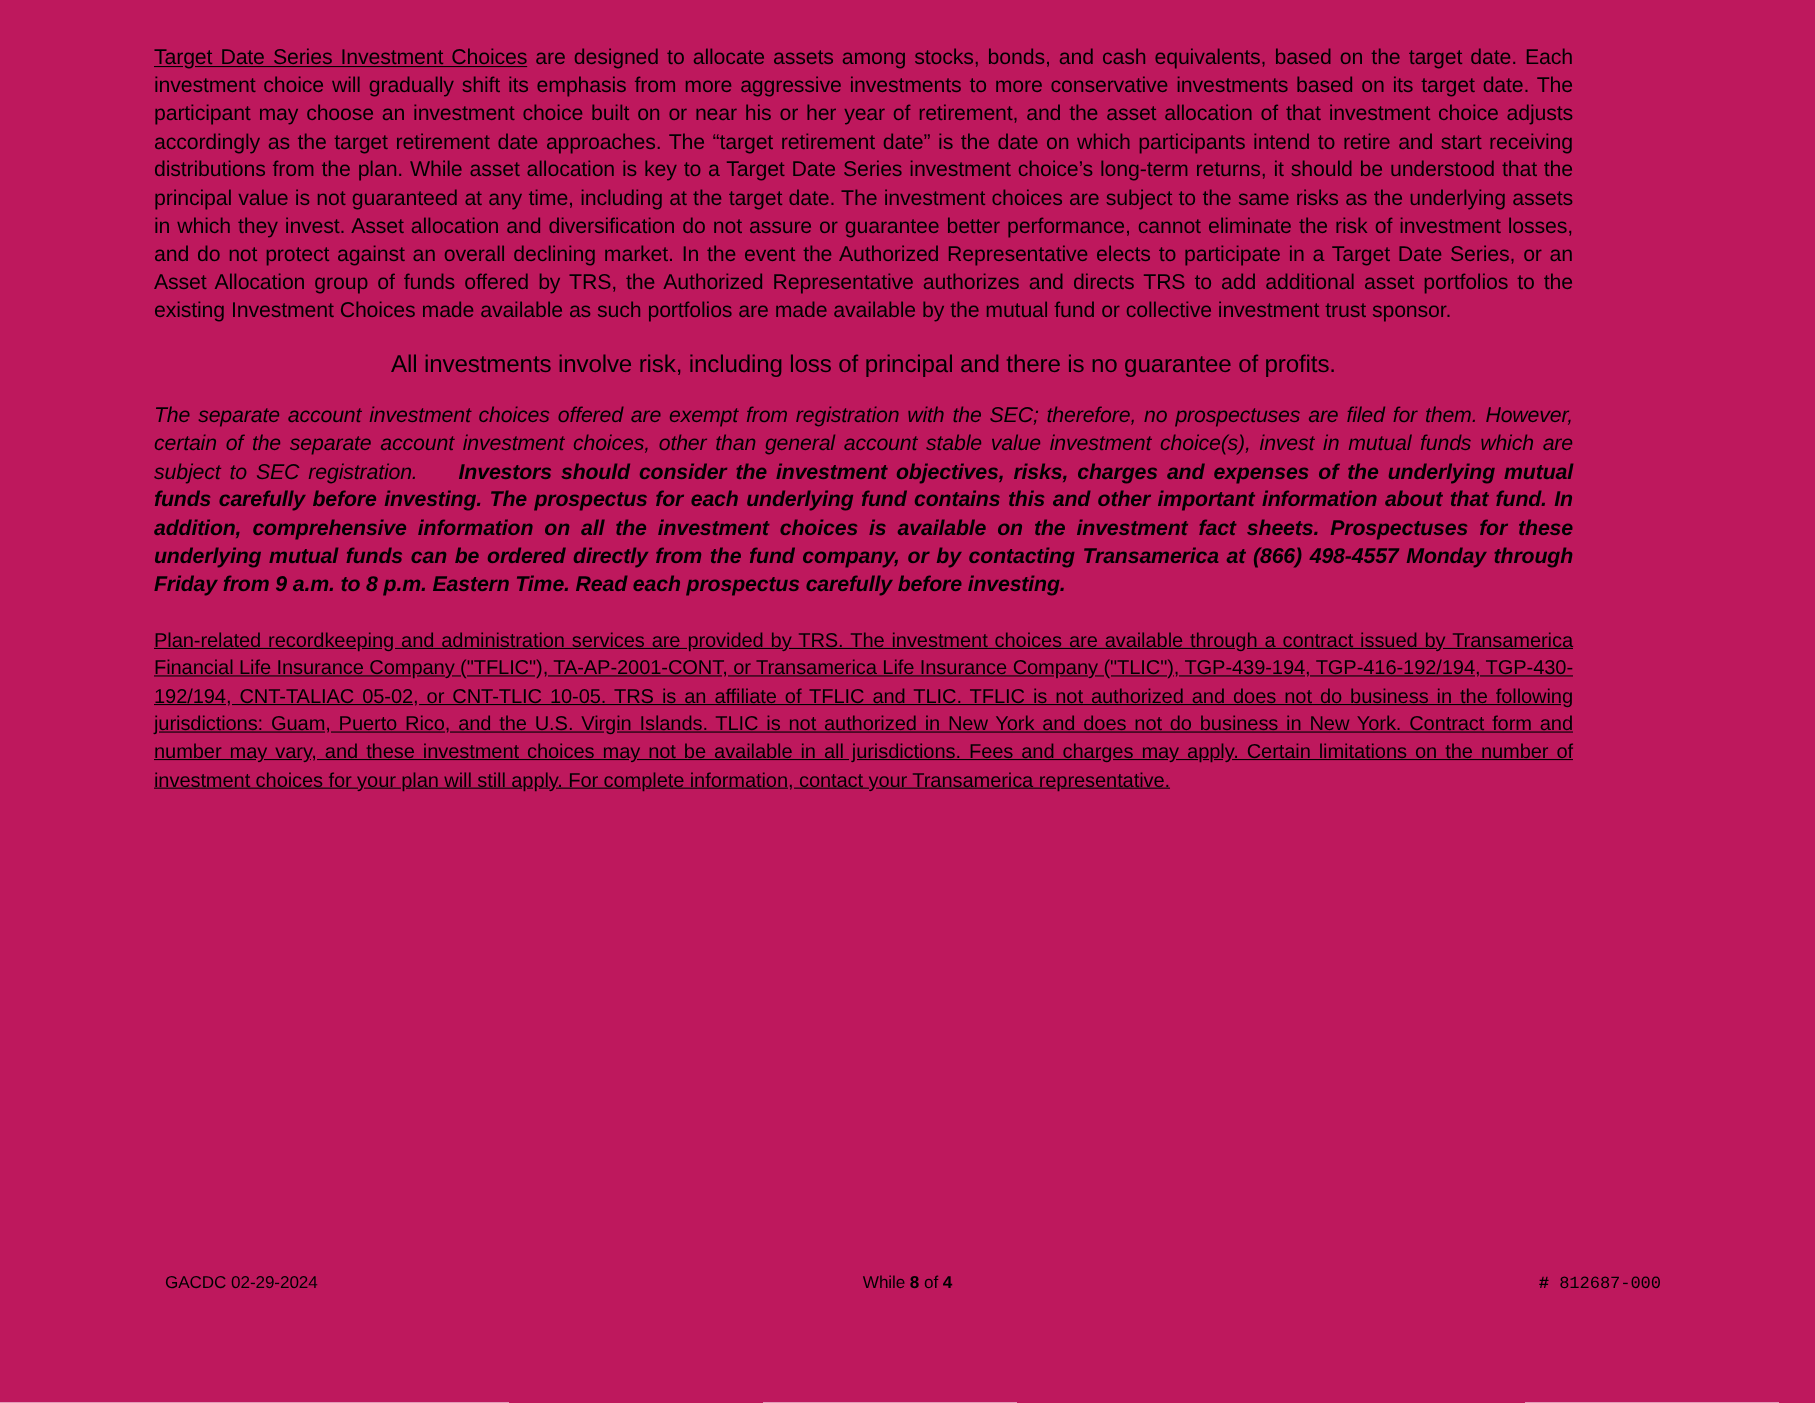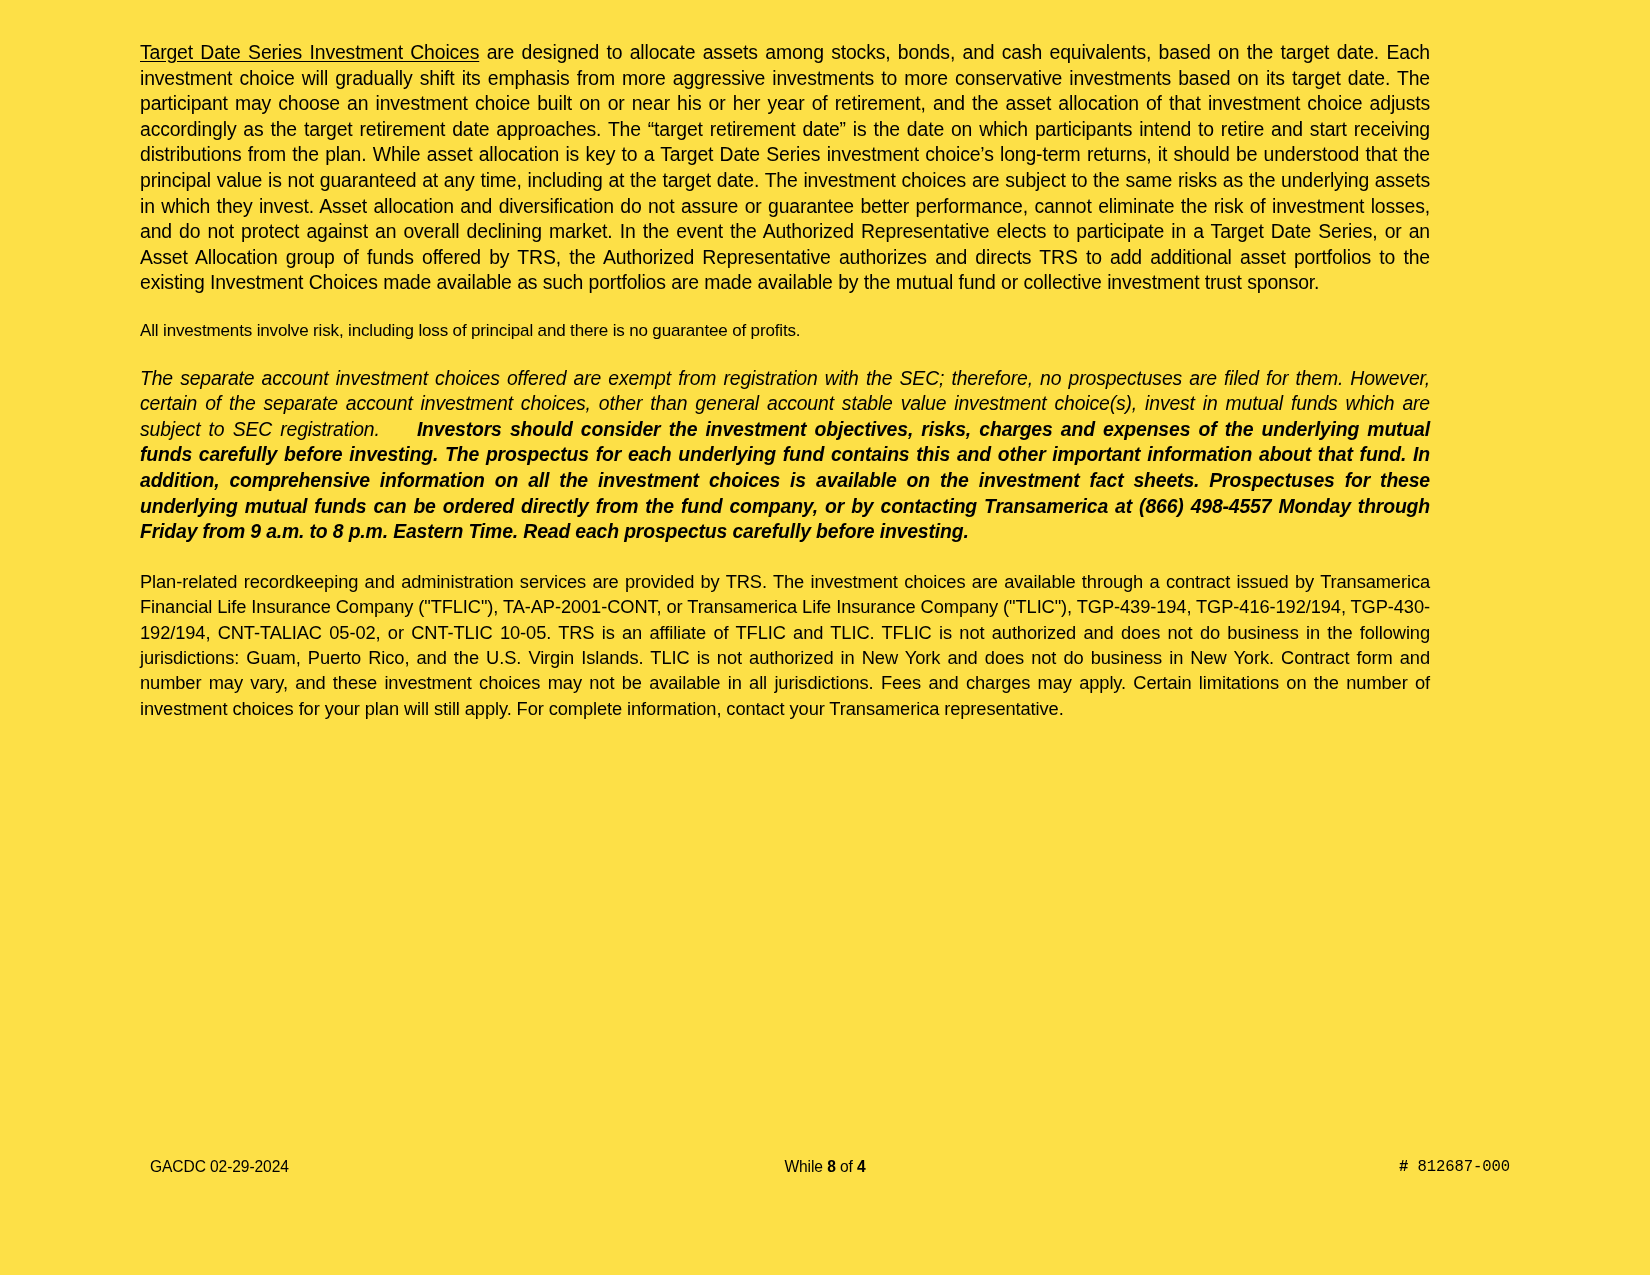--- a/index.html
+++ b/index.html
@@ -4,21 +4,21 @@
 <style>
   html, body {
     margin: 0;
     padding: 0;
     background: #ffffff;
   }
   .page {
     position: relative;
     width: 1650px;
     height: 1275px;
-    background: #fde047;
+    background: #be185d;
     font-family: "Liberation Sans", sans-serif;
     color: #000000;
     box-sizing: border-box;
     overflow: hidden;
   }
   .content {
     position: absolute;
     left: 140px;
     top: 40px;
     width: 1290px;
@@ -31,43 +31,44 @@
     text-justify: inter-word;
     letter-spacing: -0.15px;
     word-spacing: 0.2px;
   }
   p.small-para {
     margin: 0;
     font-size: 18.3px;
     line-height: 25.4px;
     text-align: justify;
     letter-spacing: -0.1px;
+    text-decoration: underline;
   }
   .u {
     text-decoration: underline;
     text-underline-offset: 2px;
   }
   .italic-para {
     font-style: italic;
     margin: 0 0 24px 0;
     font-size: 19.4px;
     line-height: 25.6px;
     text-align: justify;
     letter-spacing: -0.15px;
   }
   .bolditalic {
     font-weight: bold;
     font-style: italic;
     margin-left: 29px;
   }
   .spacer-plain {
     margin: 0 0 22px 0;
-    font-size: 17px;
+    font-size: 22px;
     line-height: 25.6px;
-    text-align: left;
+    text-align: center;
     letter-spacing: -0.15px;
   }
   .footer {
     position: absolute;
     left: 140px;
     right: 140px;
     bottom: 96px;
     height: 24px;
     font-size: 15.6px;
     line-height: 24px;

